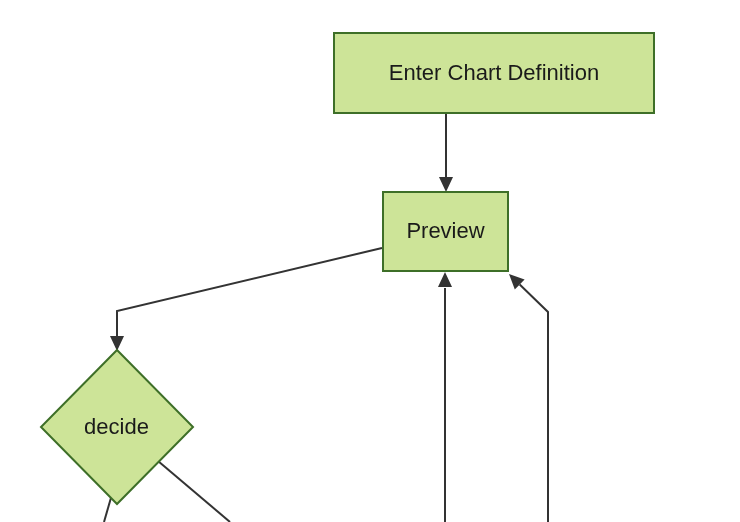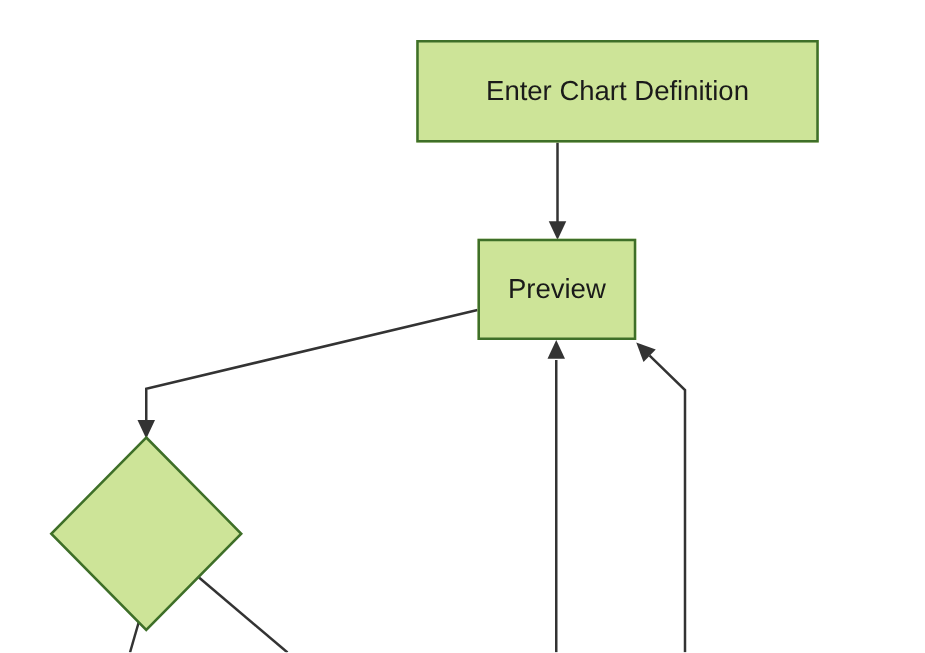--- a/index.html
+++ b/index.html
@@ -104,14 +104,17 @@
   </svg>
 
   <div class="node node-rect">
     <span>Enter Chart Definition</span>
   </div>
 
   <div class="node node-rounded">
     <span>Preview</span>
   </div>
 
+  <div class="diamond-label">
+    <span>decide</span>
+  </div>
 
 </div>
 
 </body></html>

